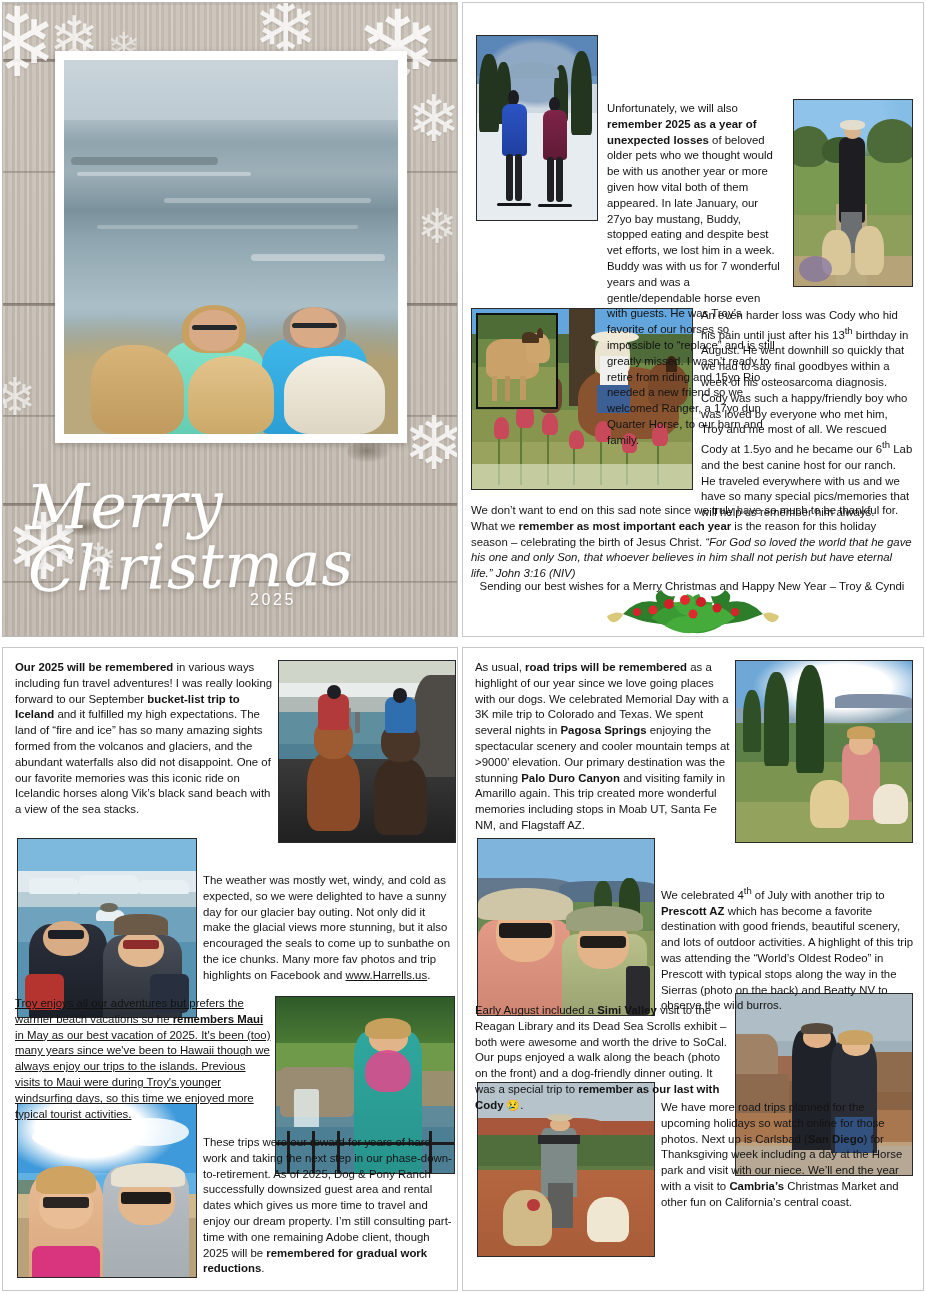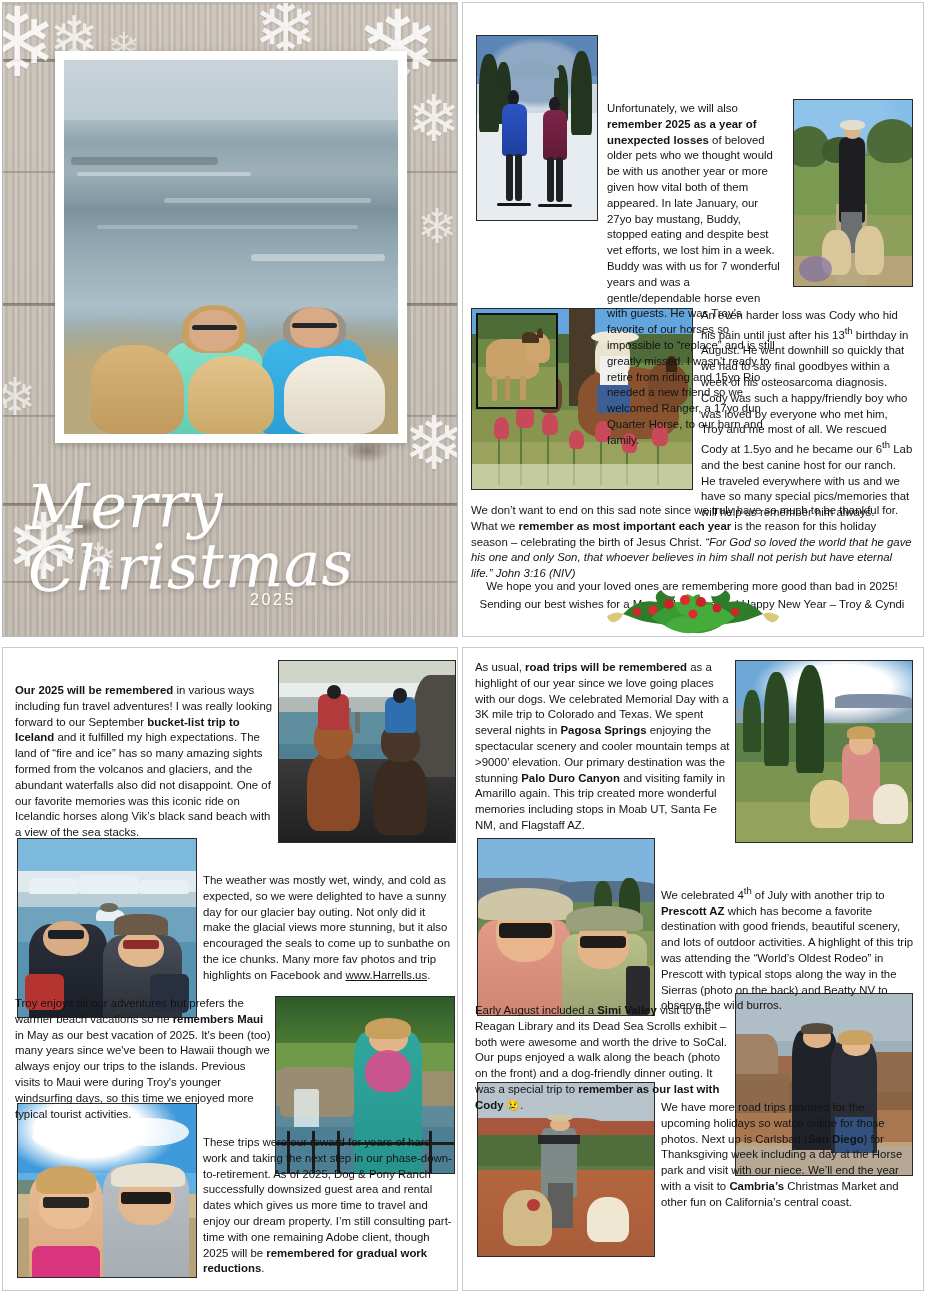--- a/index.html
+++ b/index.html
@@ -324,21 +324,20 @@
 
     <div class="body-col" style="left:238px;top:305px;width:212px;">
       <p style="margin:0;"><span>An even harder loss was Cody who hid his pain until just after his 13</span><sup>th</sup><span> birthday in August. He went downhill so quickly that we had to say final goodbyes within a week of his osteosarcoma diagnosis. Cody was such a happy/friendly boy who was loved by everyone who met him, Troy and me most of all. We rescued Cody at 1.5yo and he became our 6</span><sup>th</sup><span> Lab and the best canine host for our ranch. He traveled everywhere with us and we have so many special pics/memories that will help us remember him always.</span></p>
     </div>
 
     <div class="body-col" style="left:8px;top:500px;width:442px;">
       <p><span>We don’t want to end on this sad note since we truly have so much to be thankful for. What we </span><b>remember as most important each year</b><span> is the reason for this holiday season – celebrating the birth of Jesus Christ. </span><i>“For God so loved the world that he gave his one and only Son, that whoever believes in him shall not perish but have eternal life.” John 3:16 (NIV)</i></p>
     </div>
 
     <div class="body-col ctr" style="left:8px;top:576px;width:442px;">
-      <p style="margin:0 0 2px 0;">We hope you and your loved ones are remembering more good than bad in 2025!</p>
       <p style="margin:0;">Sending our best wishes for a Merry Christmas and Happy New Year – Troy &amp; Cyndi</p>
     </div>
 
     <div class="holly">
       <svg viewBox="0 0 200 46" width="200" height="46" style="position:absolute;left:50%;transform:translateX(-50%);bottom:0;">
         <g>
           <path d="M14 28 q10 -6 16 -2 q-2 6 -8 8 q-6 1 -8 -6z" fill="#d9c97a"></path>
           <path d="M186 28 q-10 -6 -16 -2 q2 6 8 8 q6 1 8 -6z" fill="#d9c97a"></path>
           <path d="M96 40 q6 -8 12 -2 q-4 7 -12 2z" fill="#e0cf80"></path>
           <path d="M30 26 q14 -16 34 -12 q-4 -8 4 -12 q6 8 14 6 q-2 10 -10 14 q14 -4 22 6 q-12 10 -26 8 q-16 -2 -22 -4z" fill="#2e7d2a"></path>
@@ -431,29 +430,29 @@
         <div style="position:absolute;left:14%;bottom:40%;width:26%;height:6%;background:#2a2422;border-radius:3px;"></div>
         <div style="position:absolute;left:8%;bottom:0;width:38%;height:18%;background:#d8357e;border-radius:8px 8px 0 0;"></div>
 
         <div style="position:absolute;left:48%;bottom:0;width:48%;height:64%;background:linear-gradient(180deg,#b9bfc4,#a6adb3);border-radius:22% 22% 0 0;"></div>
         <div style="position:absolute;left:56%;bottom:30%;width:32%;height:28%;background:#e3b88f;border-radius:44%;"></div>
         <div style="position:absolute;left:52%;bottom:52%;width:42%;height:14%;background:#e8e2d2;border-radius:50% 50% 14% 14%;"></div>
         <div style="position:absolute;left:58%;bottom:42%;width:28%;height:7%;background:#1f1c1a;border-radius:3px;"></div>
       </div>
     </div>
 
-    <div class="body-col" style="left:12px;top:12px;width:258px;margin-top:23px;">
+    <div class="body-col" style="left:12px;top:12px;width:258px;">
       <p style="margin:0;"><b>Our 2025 will be remembered</b><span> in various ways including fun travel adventures! I was really looking forward to our September </span><b>bucket-list trip to Iceland</b><span> and it fulfilled my high expectations. The land of “fire and ice” has so many amazing sights formed from the volcanos and glaciers, and the abundant waterfalls also did not disappoint. One of our favorite memories was this iconic ride on Icelandic horses along Vik’s black sand beach with a view of the sea stacks.</span></p>
     </div>
 
     <div class="body-col" style="left:200px;top:225px;width:252px;">
       <p style="margin:0;"><span>The weather was mostly wet, windy, and cold as expected, so we were delighted to have a sunny day for our glacier bay outing. Not only did it make the glacial views more stunning, but it also encouraged the seals to come up to sunbathe on the ice chunks. Many more fav photos and trip highlights on Facebook and </span><span class="lnk">www.Harrells.us</span><span>.</span></p>
     </div>
 
-    <div class="body-col" style="left:12px;top:348px;width:258px;">
+    <div class="body-col" style="left:12px;top:348px;width:258px;text-decoration:underline;">
       <p style="margin:0;"><span>Troy enjoys all our adventures but prefers the warmer beach vacations so he </span><b>remembers Maui</b><span> in May as our best vacation of 2025. It's been (too) many years since we've been to Hawaii though we always enjoy our trips to the islands. Previous visits to Maui were during Troy's younger windsurfing days, so this time we enjoyed more typical tourist activities.</span></p>
     </div>
 
     <div class="body-col" style="left:200px;top:487px;width:252px;">
       <p style="margin:0;"><span>These trips were our reward for years of hard work and taking the next step in our phase-down-to-retirement. As of 2025, Dog &amp; Pony Ranch successfully downsized guest area and rental dates which gives us more time to travel and enjoy our dream property. I’m still consulting part-time with one remaining Adobe client, though 2025 will be </span><b>remembered for gradual work reductions</b><span>.</span></p>
     </div>
   </div>
 
   <div class="panel" id="right-panel">
 

